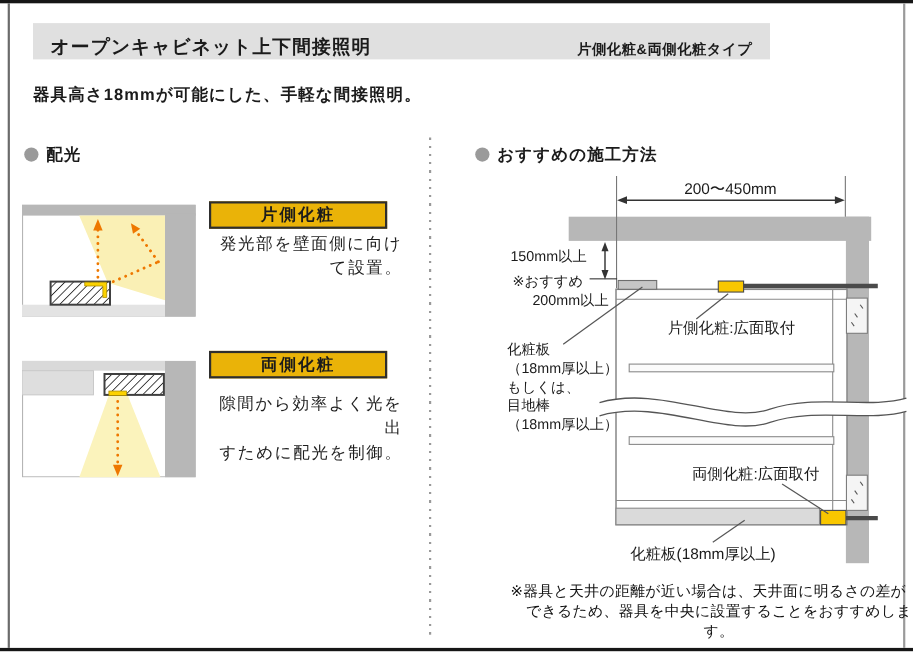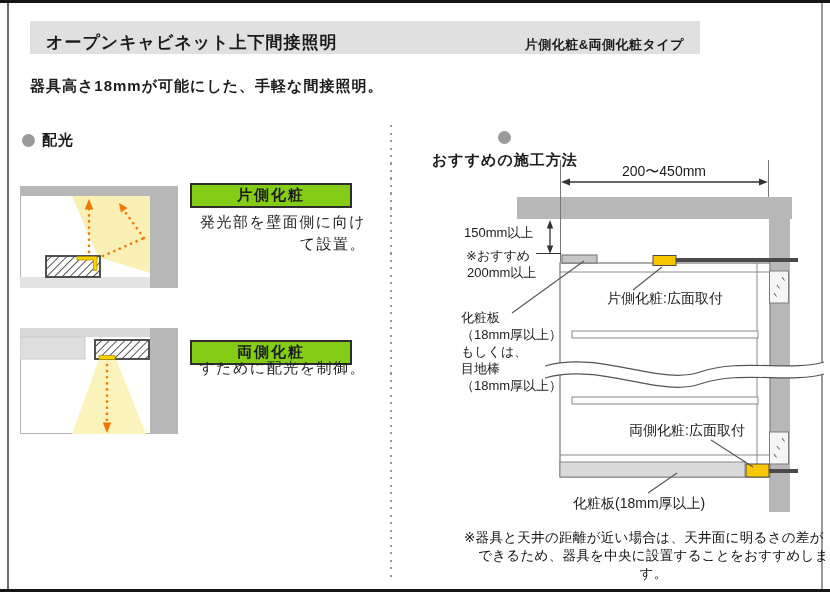--- a/index.html
+++ b/index.html
@@ -17,44 +17,44 @@
   .header-bar{left:30px;top:21px;width:670px;height:33px;background:#e0e0e0;
     display:flex;align-items:flex-end;justify-content:space-between;box-sizing:border-box;padding:0 16px;}
   .page-title{font-size:17px;font-weight:bold;letter-spacing:1px;}
   .type-label{font-size:13px;font-weight:600;letter-spacing:0.5px;}
   .subtitle{left:30px;top:77px;font-size:15px;font-weight:bold;letter-spacing:1px;}
   
   .section-head{display:flex;align-items:center;gap:7px;}
   .bullet{width:13px;height:13px;border-radius:50%;background:#9a9a9a;flex:0 0 auto;}
   .section-head .lbl{font-size:15px;font-weight:bold;letter-spacing:1px;}
   .head-dist{left:22px;top:131px;text-align:center;}
-  .head-inst{left:432px;top:131px;flex-direction:column;}
+  .head-inst{left:432px;top:131px;}
   
   .divider{left:390px;top:125px;width:2px;height:452px;
     background-image:repeating-linear-gradient(to bottom,#999 0 2px,transparent 2px 7.5px);}
   
   .diagram1{left:20px;top:186px;width:158px;height:102px;}
   .diagram2{left:20px;top:328px;width:158px;height:106px;}
-  .label-box{width:162px;height:25px;border:2px solid #2e2e2e;background:#84cc16;box-sizing:border-box;
+  .label-box{width:162px;height:25px;border:2px solid #2e2e2e;background:#eab308;box-sizing:border-box;
     display:flex;align-items:center;justify-content:center;font-size:15px;font-weight:bold;letter-spacing:2px;}
   .label-box1{left:190px;top:183px;}
-  .label-box2{left:190px;top:340px;}
+  .label-box2{left:190px;top:319px;}
   .desc{font-size:15px;line-height:22px;letter-spacing:1.5px;color:#1d1d1d;text-align:right;}
   .desc span{display:block;}
   .desc1{left:190px;top:211px;width:176px;}
   .desc2{left:190px;top:357px;width:176px;}
   
   .inst-svg{left:430px;top:150px;}
   
   .dim-width{left:560px;top:163px;width:208px;text-align:center;font-size:14px;}
   .t13{font-size:13px;}
   .t14{font-size:14px;}
   .clr1{left:464px;top:224px;}
   .clr2{left:466px;top:247px;}
-  .clr3{left:467px;top:264px;text-align:center;}
+  .clr3{left:484px;top:264px;text-align:center;}
   .top-fix-label{left:607px;top:290px;}
   .board-label{left:461px;top:309px;line-height:17px;font-size:13px;}
   .board-label span{display:block;}
   .bot-fix-label{left:629px;top:422px;}
   .bot-board-label{left:573px;top:495px;}
   .note{font-size:13.5px;color:#111;letter-spacing:0.3px;text-align:center;}
   .note1{left:464px;top:529px;}
   .note2{left:477px;top:547px;}
 </style>
 </head>
@@ -130,20 +130,21 @@
         <path d="M87,37 L87,96"></path>
       </g>
       <polygon points="87,105 82.7,94.5 91.3,94.5" fill="#ee7800"></polygon>
     </svg>
   </div>
 
   <div class="abs label-box label-box2">
     <span>両側化粧</span>
   </div>
   <div class="abs desc desc2">
+    <span>隙間から効率よく光を出</span>
     <span>すために配光を制御。</span>
   </div>
 
   <div class="abs divider"></div>
 
   <div class="abs section-head head-inst">
     <span class="bullet"></span>
     <span class="lbl">おすすめの施工方法</span>
   </div>
 

